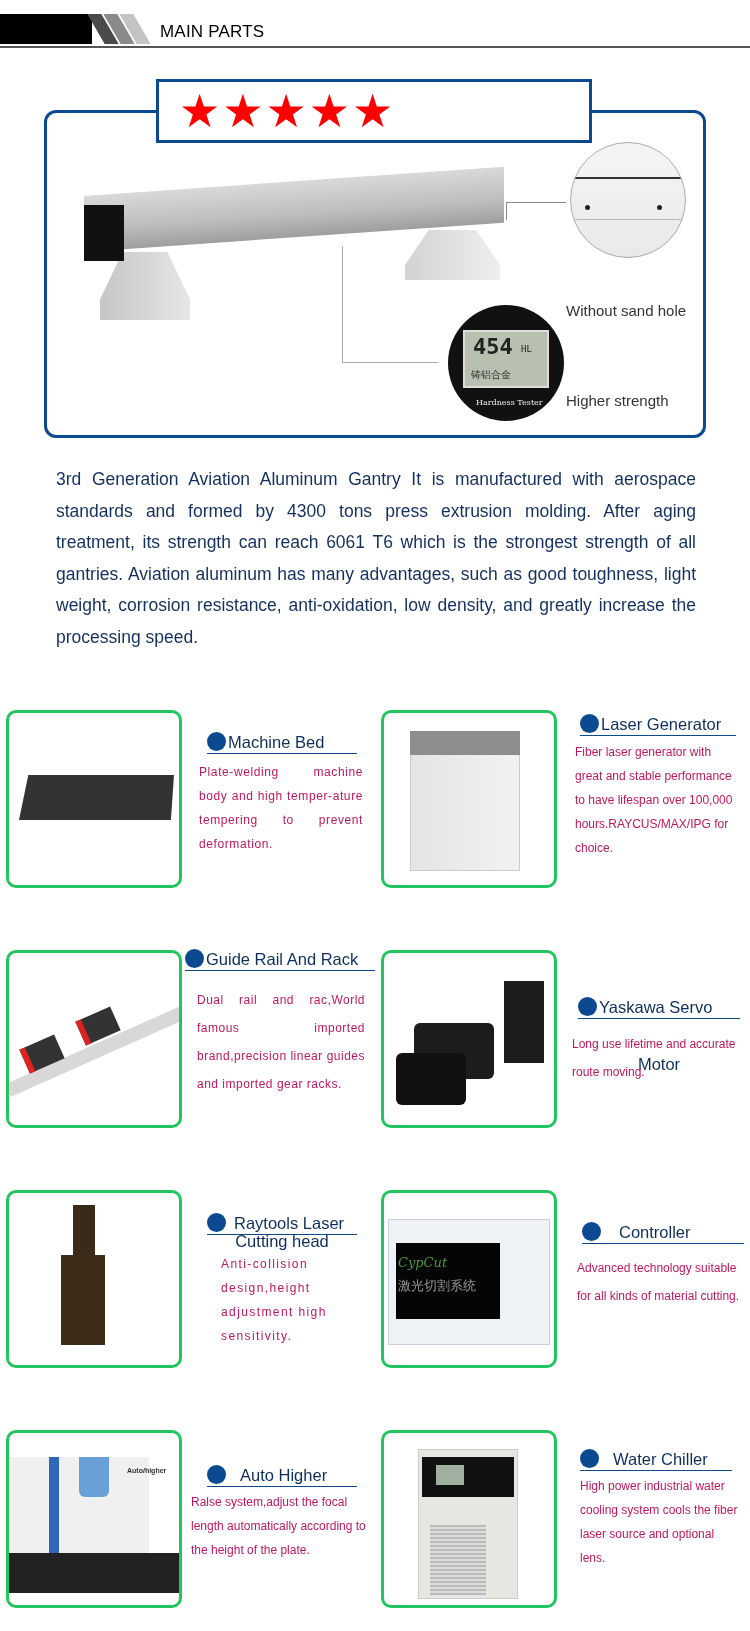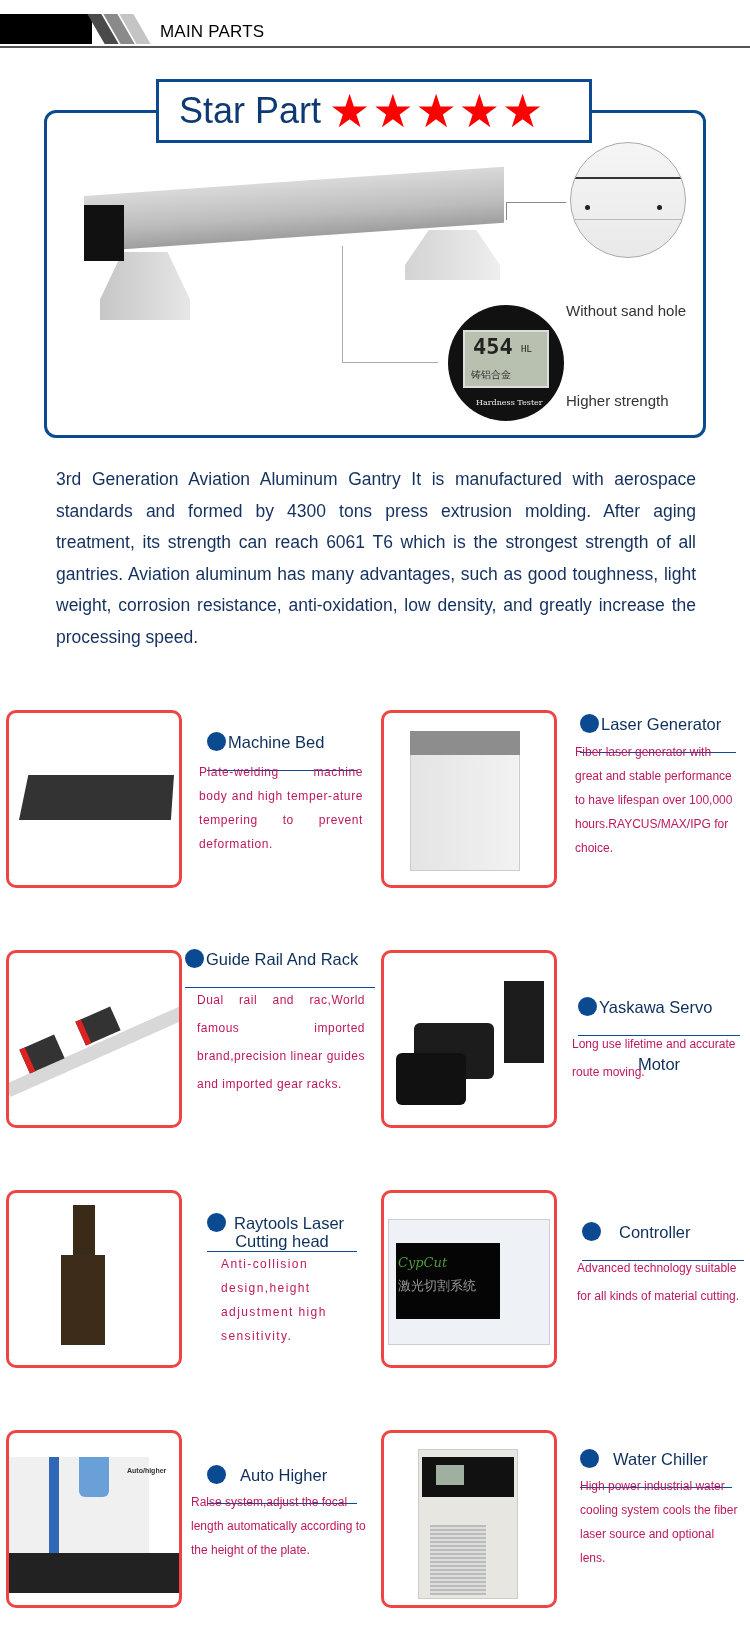--- a/index.html
+++ b/index.html
@@ -38,41 +38,40 @@
   .cap2 { left: 566px; top: 392px; font-size: 15px; color: #333; }
 
   .conn1 { left: 506px; top: 202px; width: 60px; height: 1px; background: #888; }
   .conn1v { left: 506px; top: 202px; width: 1px; height: 18px; background: #888; }
   .conn2v { left: 342px; top: 246px; width: 1px; height: 116px; background: #aaa; }
   .conn2 { left: 342px; top: 362px; width: 96px; height: 1px; background: #aaa; }
 
   .desc { left: 56px; top: 464px; width: 640px; font-size: 17.5px; line-height: 31.5px; color: #14305f; text-align: justify; }
 
   
-  .card { width: 176px; height: 178px; border: 3px solid #ef4444; border-radius: 10px; background: #fff; overflow: hidden; padding-left: 22px; }
-  .ptitle { font-size: 16.5px; color: #0e2f5c; border-bottom: 1px solid #0b4a91; white-space: nowrap; display: flex; align-items: flex-end; line-height: 1.1; padding-bottom: 19px; }
+  .card { width: 176px; height: 178px; border: 3px solid #22c55e; border-radius: 10px; background: #fff; overflow: hidden; padding-left: 22px; }
+  .ptitle { font-size: 16.5px; color: #0e2f5c; border-bottom: 1px solid #0b4a91; white-space: nowrap; display: flex; align-items: flex-end; line-height: 1.1; padding-bottom: 2px; }
   .ptitle .bullet { width: 19px; height: 19px; border-radius: 50%; background: #0b4a91; margin-right: 2px; flex: none; }
   .ptitle2 { font-size: 16.5px; color: #0e2f5c; text-align: center; line-height: 1.1; }
   .pbody { font-size: 12px; color: #be185d; line-height: 24px; }
 
   .img-bed { left: 10px; top: 60px; width: 155px; height: 45px; background: #333; clip-path: polygon(6% 0,100% 0,98% 100%,0 100%); }
 </style>
 </head>
 <body>
 
 <div class="abs hdr-black"></div>
 <div class="abs hdr-stripe" style="left:96px;background:#4a4a4a"></div>
 <div class="abs hdr-stripe" style="left:112px;background:#8a8a8a"></div>
 <div class="abs hdr-stripe" style="left:128px;background:#c4c4c4"></div>
 <div class="abs hdr-title">MAIN PARTS</div>
 <div class="abs hdr-line"></div>
 
 <div class="abs star-frame"></div>
 <div class="abs star-box">
-  <span class="star-label">Star Part</span>
   <span class="star">★</span>
   <span class="star">★</span>
   <span class="star">★</span>
   <span class="star">★</span>
   <span class="star">★</span>
 </div>
 
 <div class="abs gantry-leg1"></div>
 <div class="abs gantry-leg2"></div>
 <div class="abs gantry-beam"></div>

